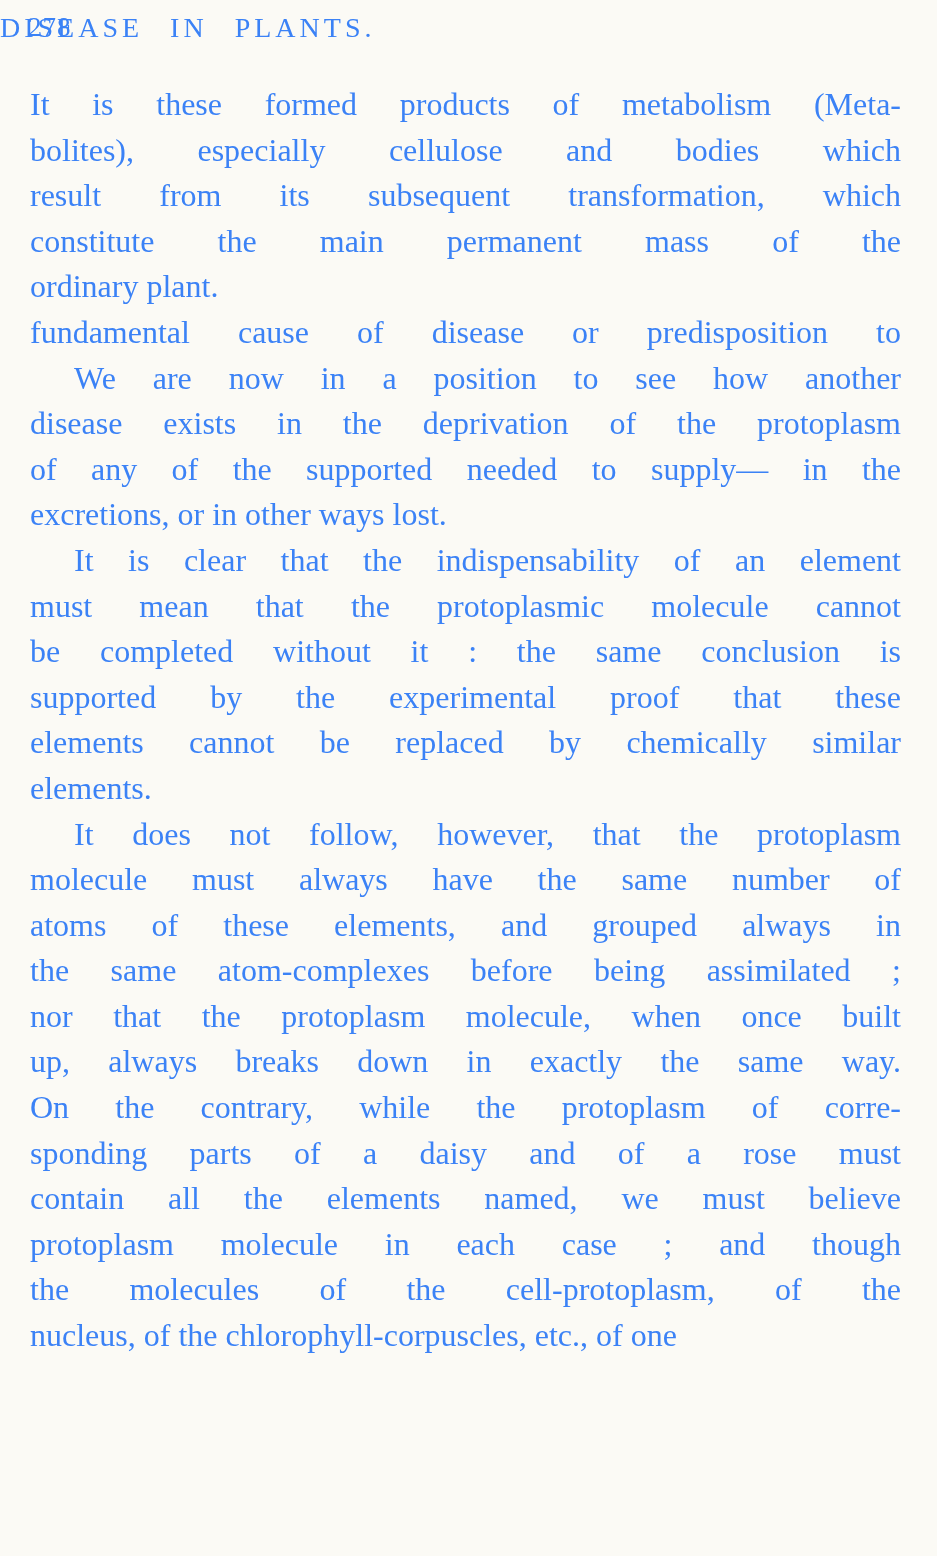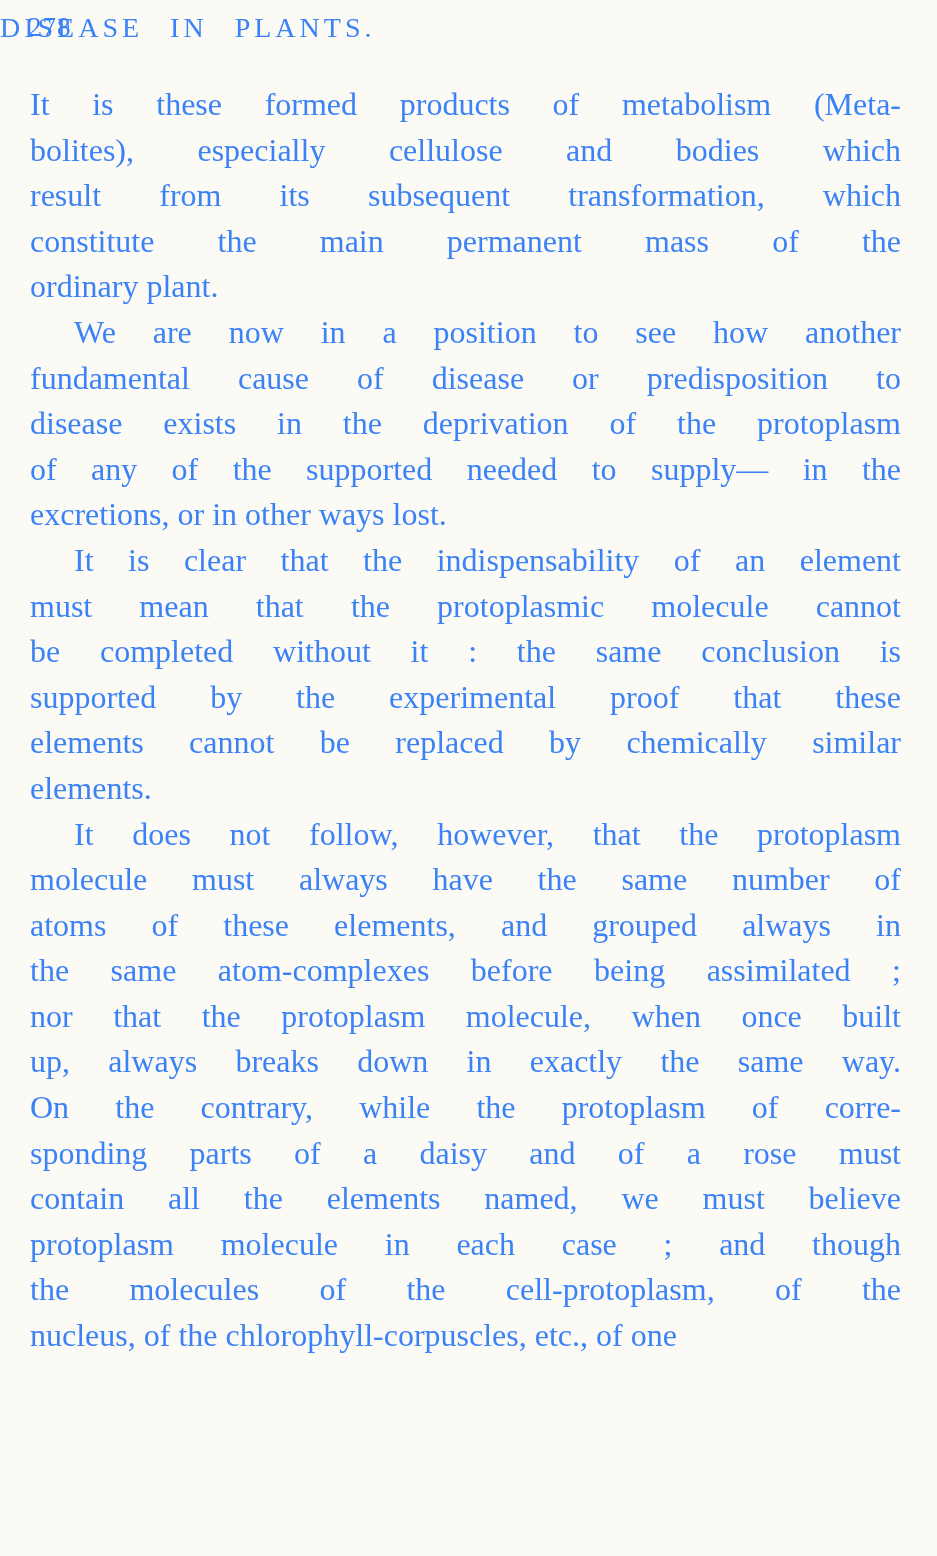--- a/index.html
+++ b/index.html
@@ -60,22 +60,22 @@
   <div class="header">
     <span class="page-num">278</span>
     <div class="running-title">DISEASE IN PLANTS.</div>
   </div>
   <div class="text-body">
       <div class="line">It is these formed products of metabolism (Meta-</div>
       <div class="line">bolites), especially cellulose and bodies which</div>
       <div class="line">result from its subsequent transformation, which</div>
       <div class="line">constitute the main permanent mass of the</div>
       <div class="line last">ordinary plant.</div>
+      <div class="line">fundamental cause of disease or predisposition to</div>
       <div class="line indent">We are now in a position to see how another</div>
-      <div class="line">fundamental cause of disease or predisposition to</div>
       <div class="line">disease exists in the deprivation of the protoplasm</div>
       <div class="line">of any of the supported needed to supply— in the</div>
       <div class="line last">excretions, or in other ways lost.</div>
       <div class="line indent">It is clear that the indispensability of an element</div>
       <div class="line">must mean that the protoplasmic molecule cannot</div>
       <div class="line">be completed without it : the same conclusion is</div>
       <div class="line">supported by the experimental proof that these</div>
       <div class="line">elements cannot be replaced by chemically similar</div>
       <div class="line last">elements.</div>
       <div class="line indent">It does not follow, however, that the protoplasm</div>

